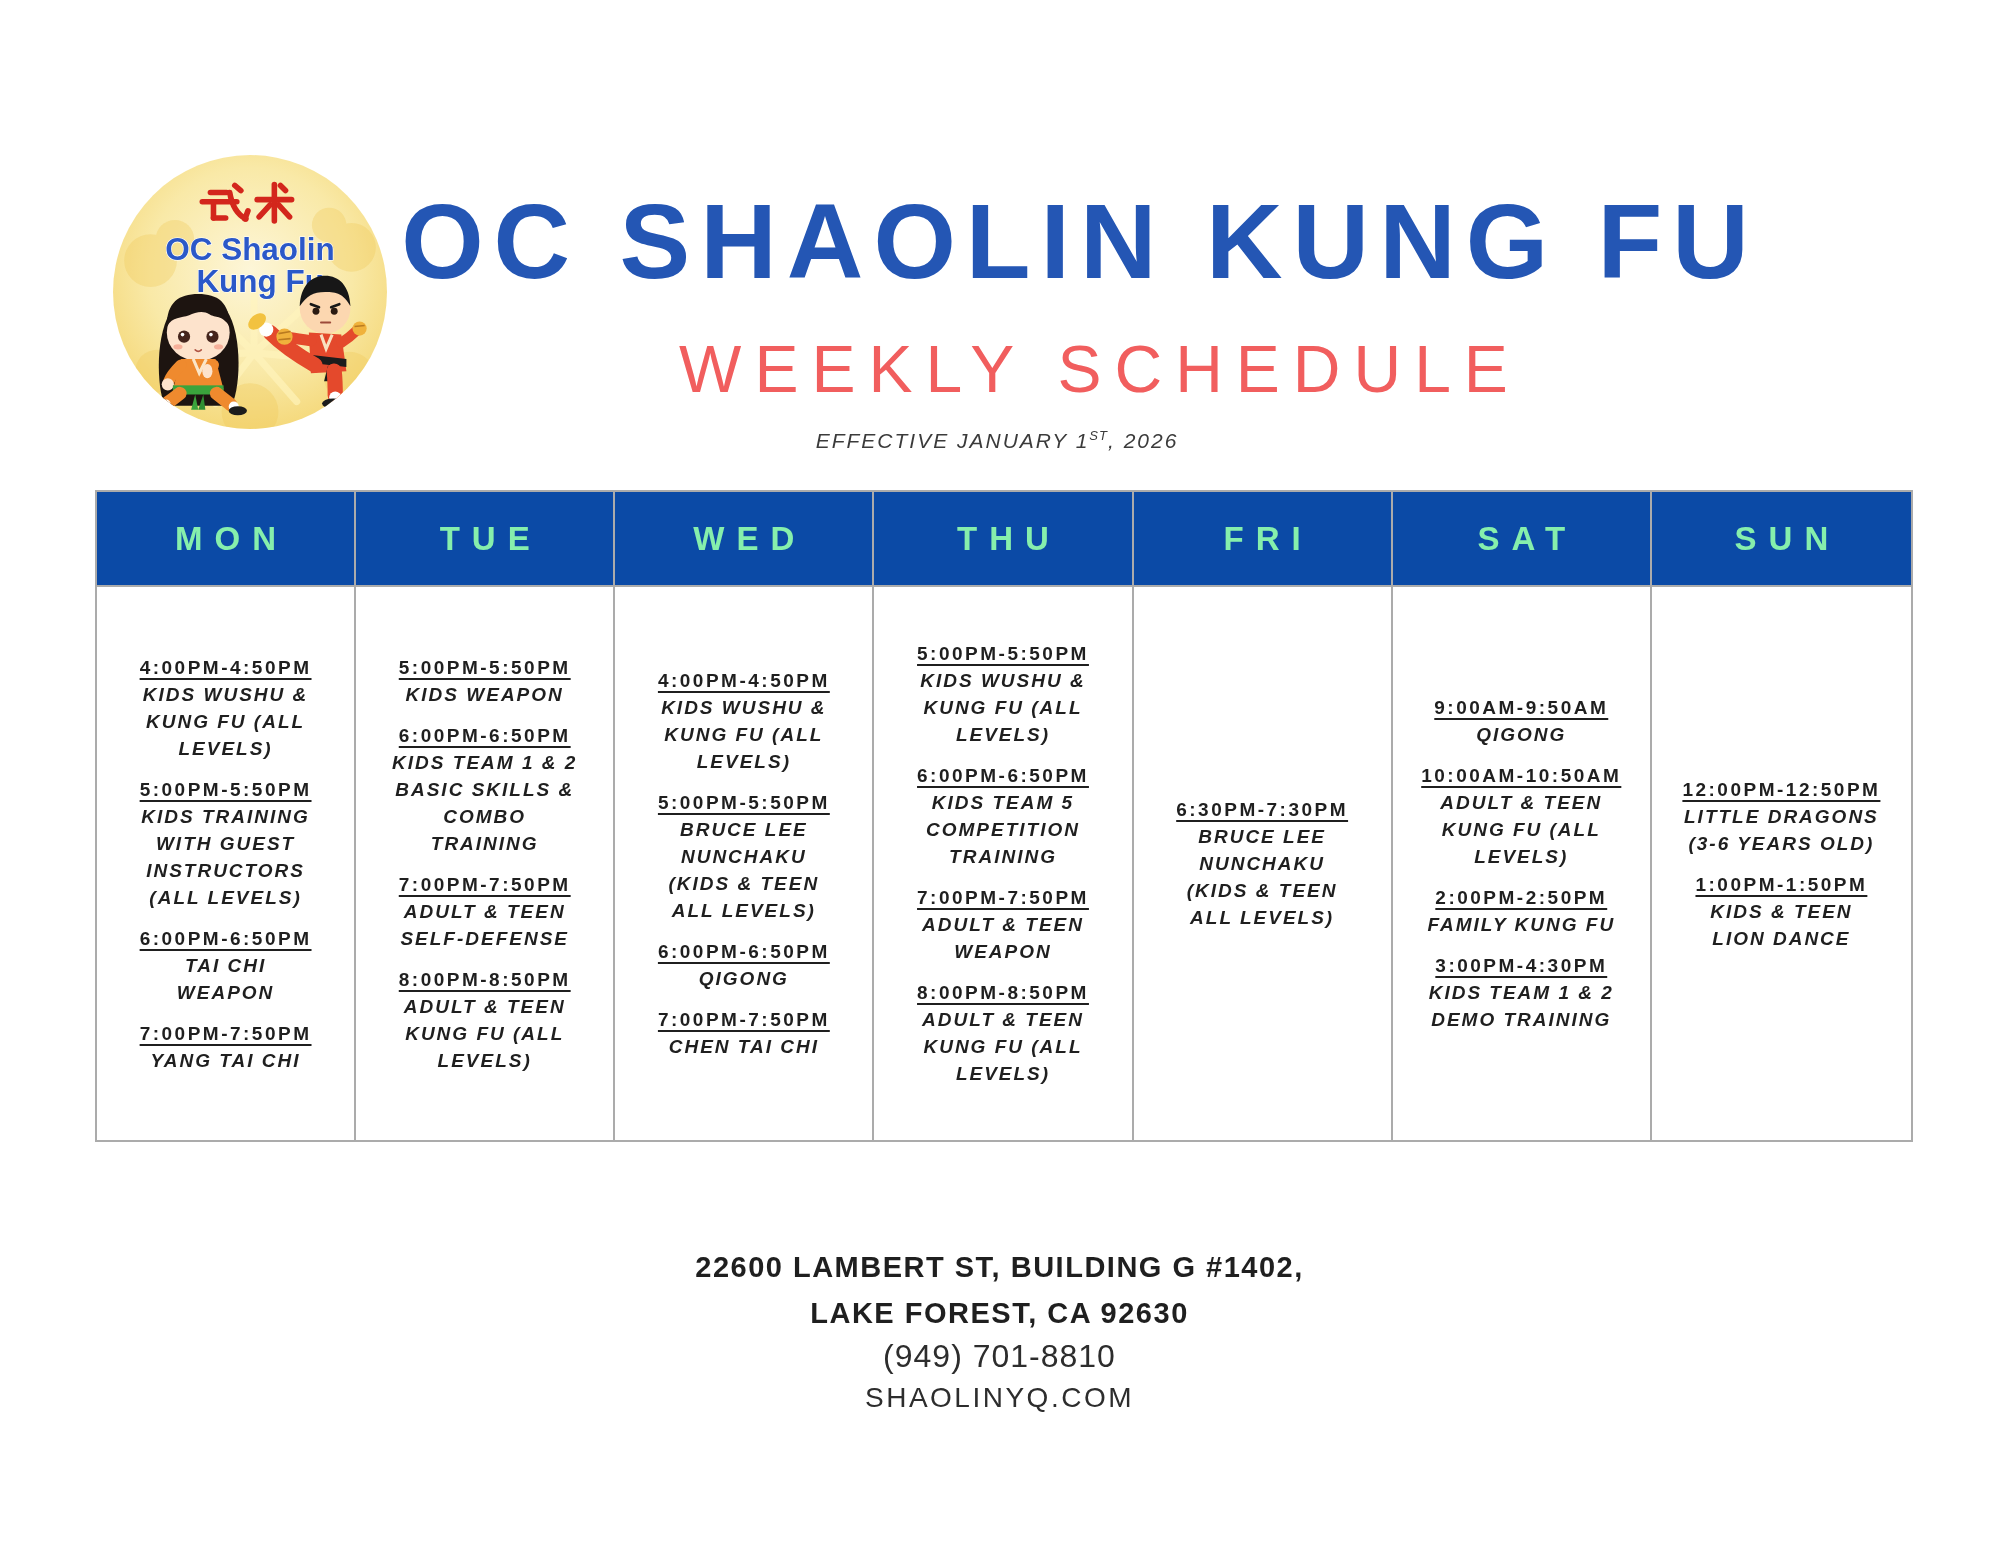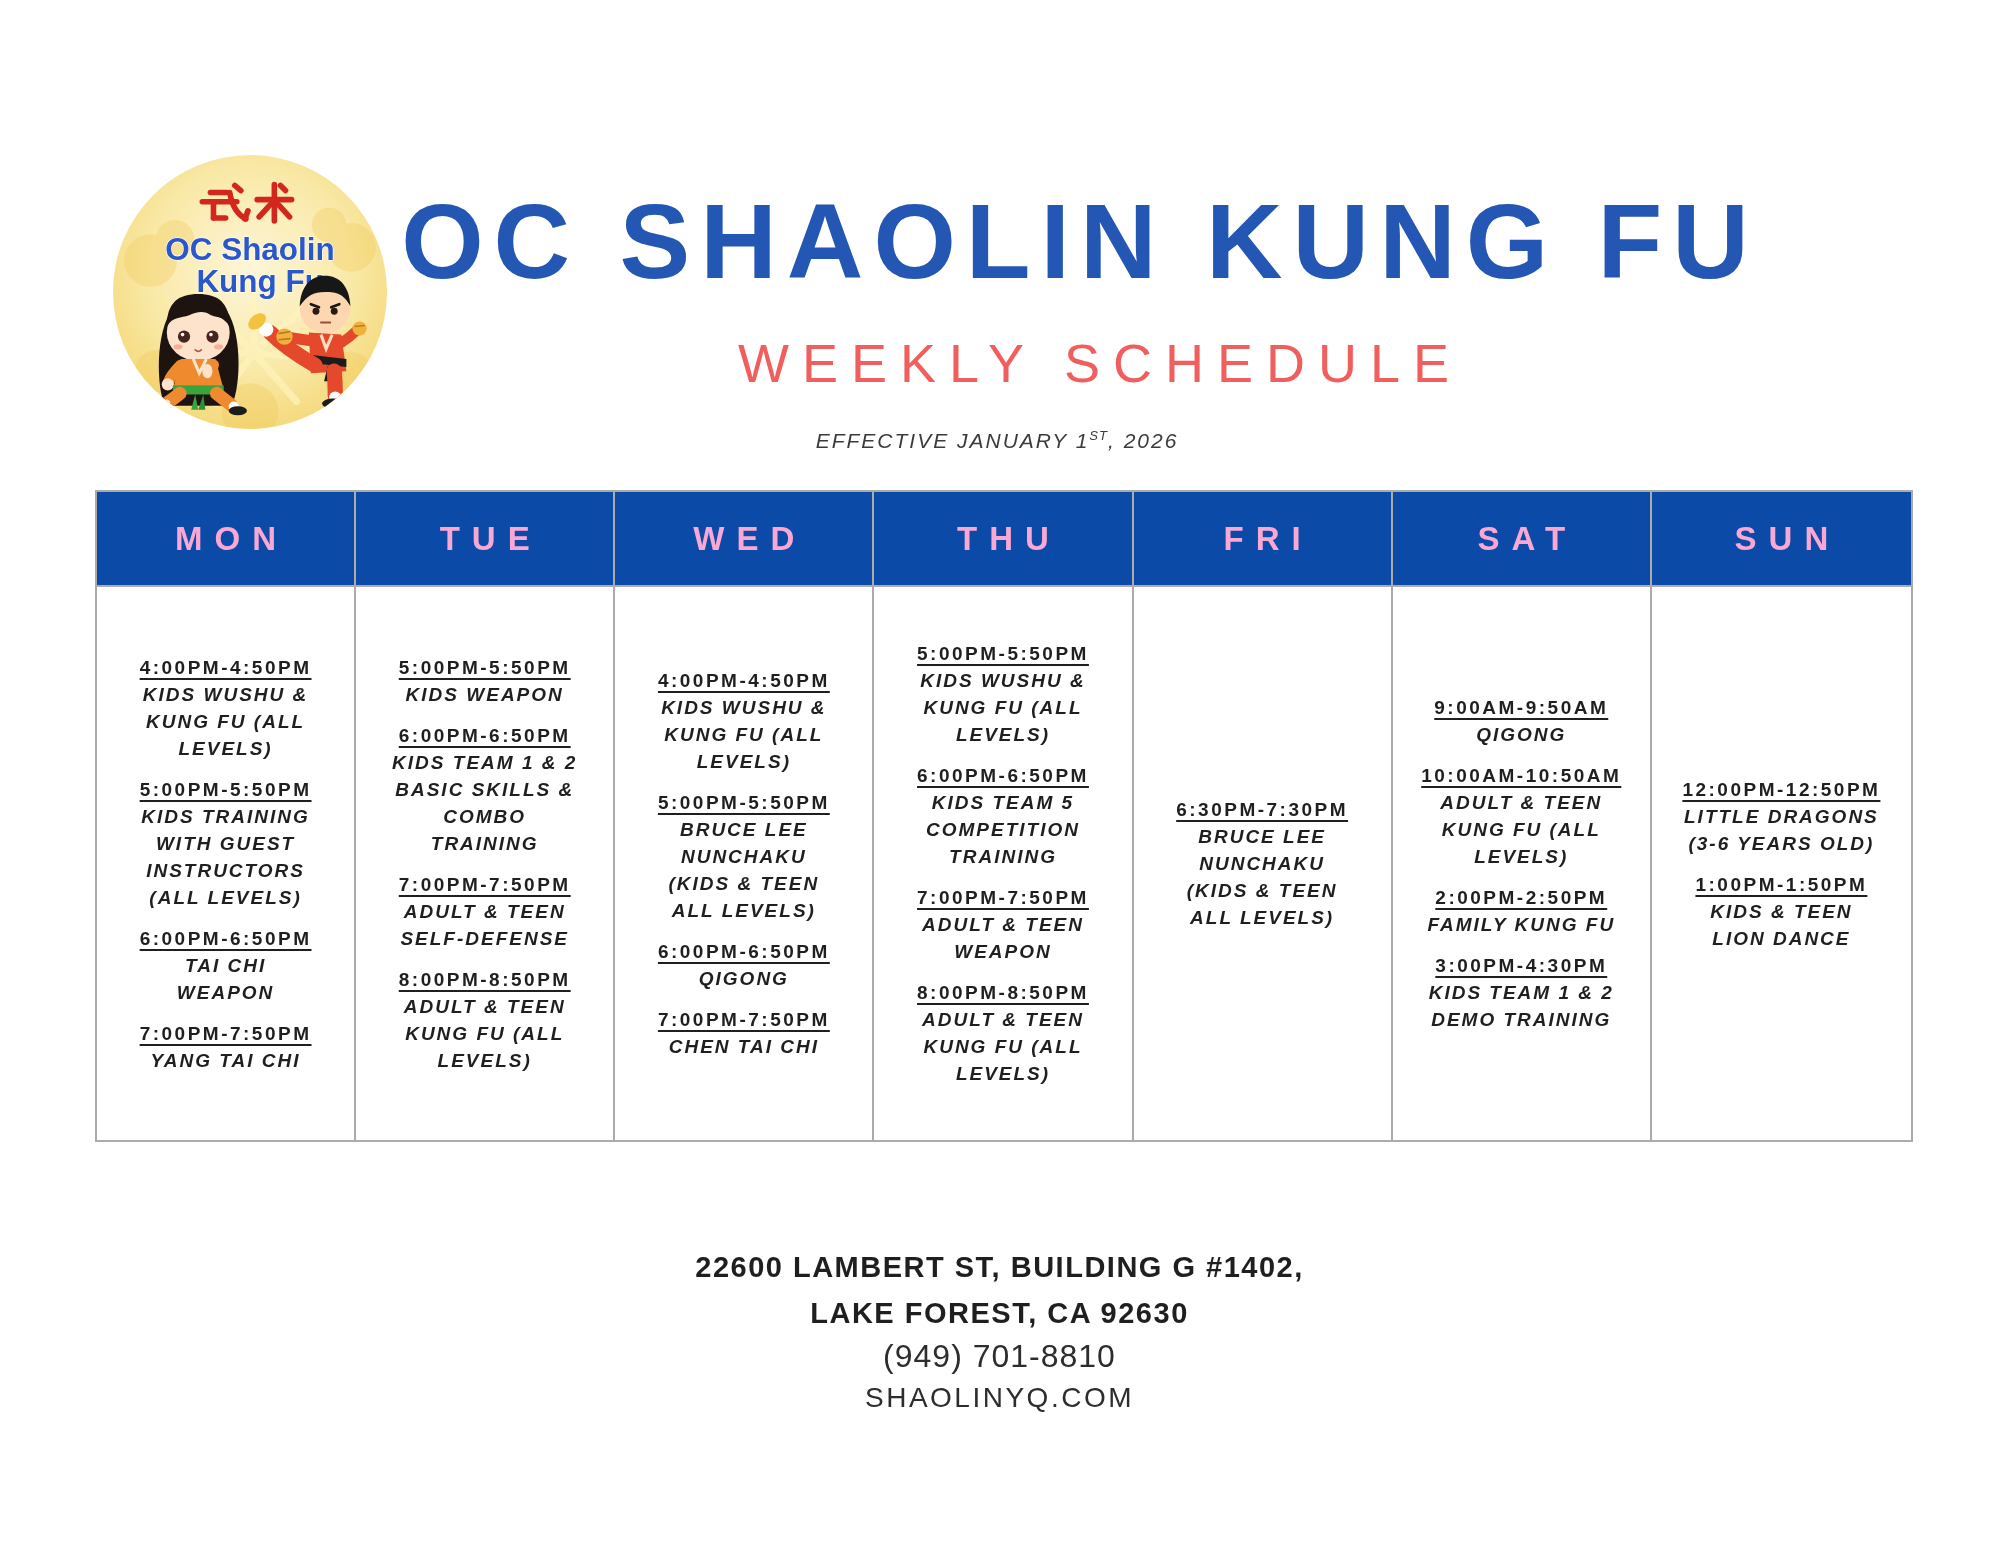--- a/index.html
+++ b/index.html
@@ -17,32 +17,32 @@
 
   
   .logo{position:absolute;left:112px;top:154px;width:276px;height:276px;}
   .logo svg{width:100%;height:100%;display:block;}
 
   
   .title{position:absolute;top:188px;left:1080px;transform:translateX(-50%);
     font-size:106px;font-weight:800;letter-spacing:10px;line-height:1;
     color:var(--title-blue);white-space:nowrap;}
   .subtitle{position:absolute;top:336px;left:1100px;transform:translateX(-50%);
-    font-size:54px;font-weight:400;letter-spacing:13px;line-height:1;
+    font-size:66px;font-weight:400;letter-spacing:13px;line-height:1;
     color:var(--subtitle-red);white-space:nowrap;}
   .effective{position:absolute;top:428px;left:997px;transform:translateX(-50%);
     font-size:21px;font-style:italic;font-weight:500;letter-spacing:2px;
     color:#3b3b3b;white-space:nowrap;}
   .effective sup{font-size:13px;letter-spacing:1px;}
 
   
   .schedule-table{position:absolute;left:95px;top:490px;width:1818px;
     border:2px solid var(--border-gray);}
   .thead{display:grid;grid-template-columns:repeat(7,1fr);height:95px;}
-  .day-header{background:var(--header-blue);color:#f9a8d4;
+  .day-header{background:var(--header-blue);color:#86efac;
     display:flex;align-items:center;justify-content:center;
     font-size:33px;font-weight:800;letter-spacing:12px;text-indent:12px;
     border-right:2px solid var(--border-gray);
     border-bottom:2px solid var(--border-gray);}
   .day-header:last-child{border-right:none;}
   .tbody{display:grid;grid-template-columns:repeat(7,1fr);height:553px;}
   .day-cell{background:#ffffff;border-right:2px solid var(--border-gray);
     display:flex;flex-direction:column;justify-content:center;align-items:center;
     gap:14px;padding:8px 18px;}
   .day-cell:last-child{border-right:none;}

